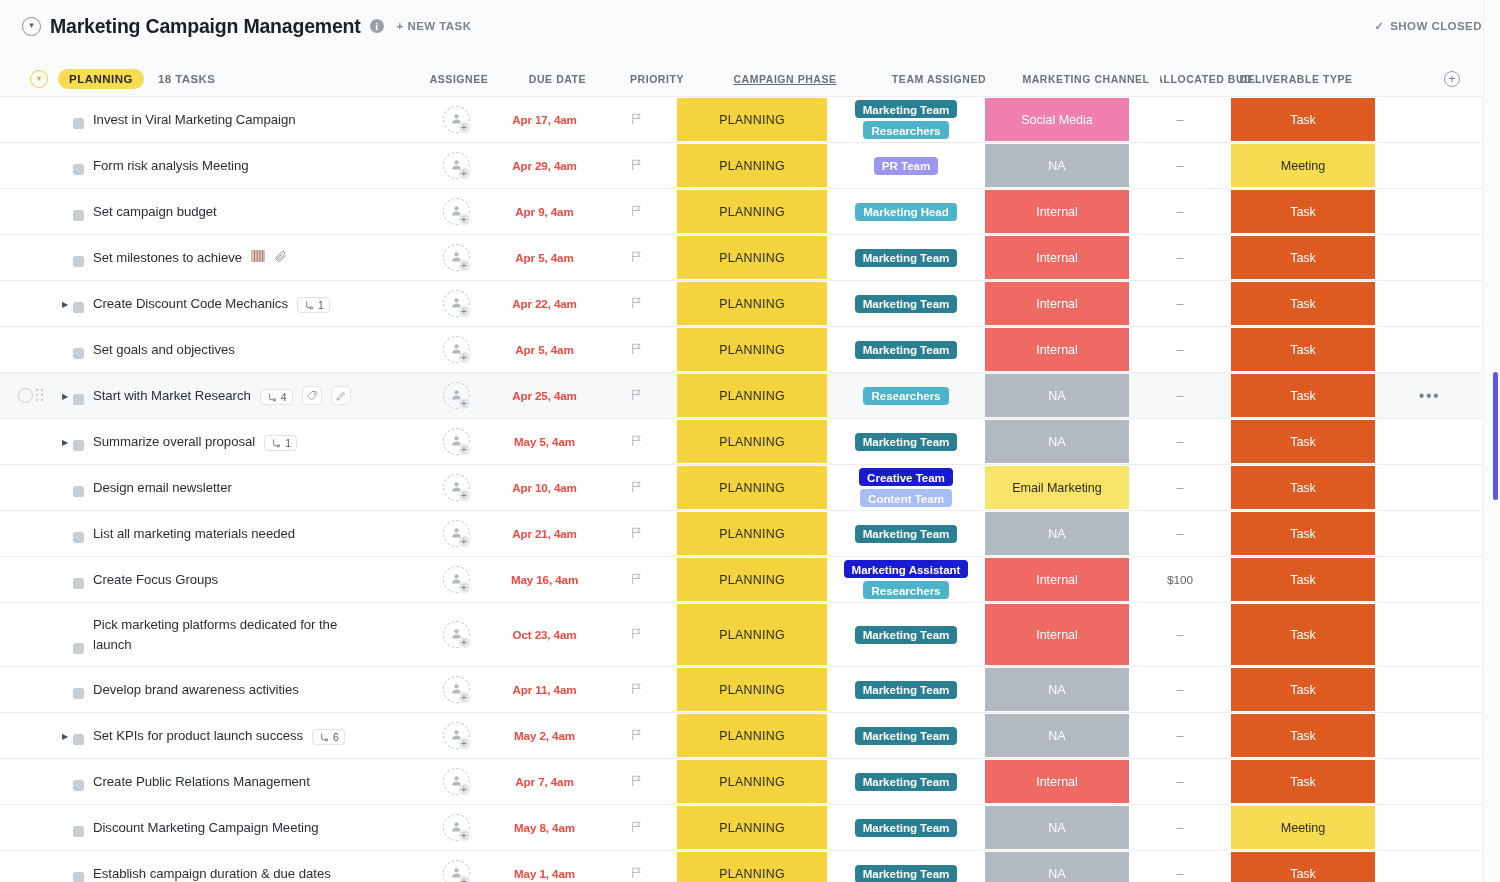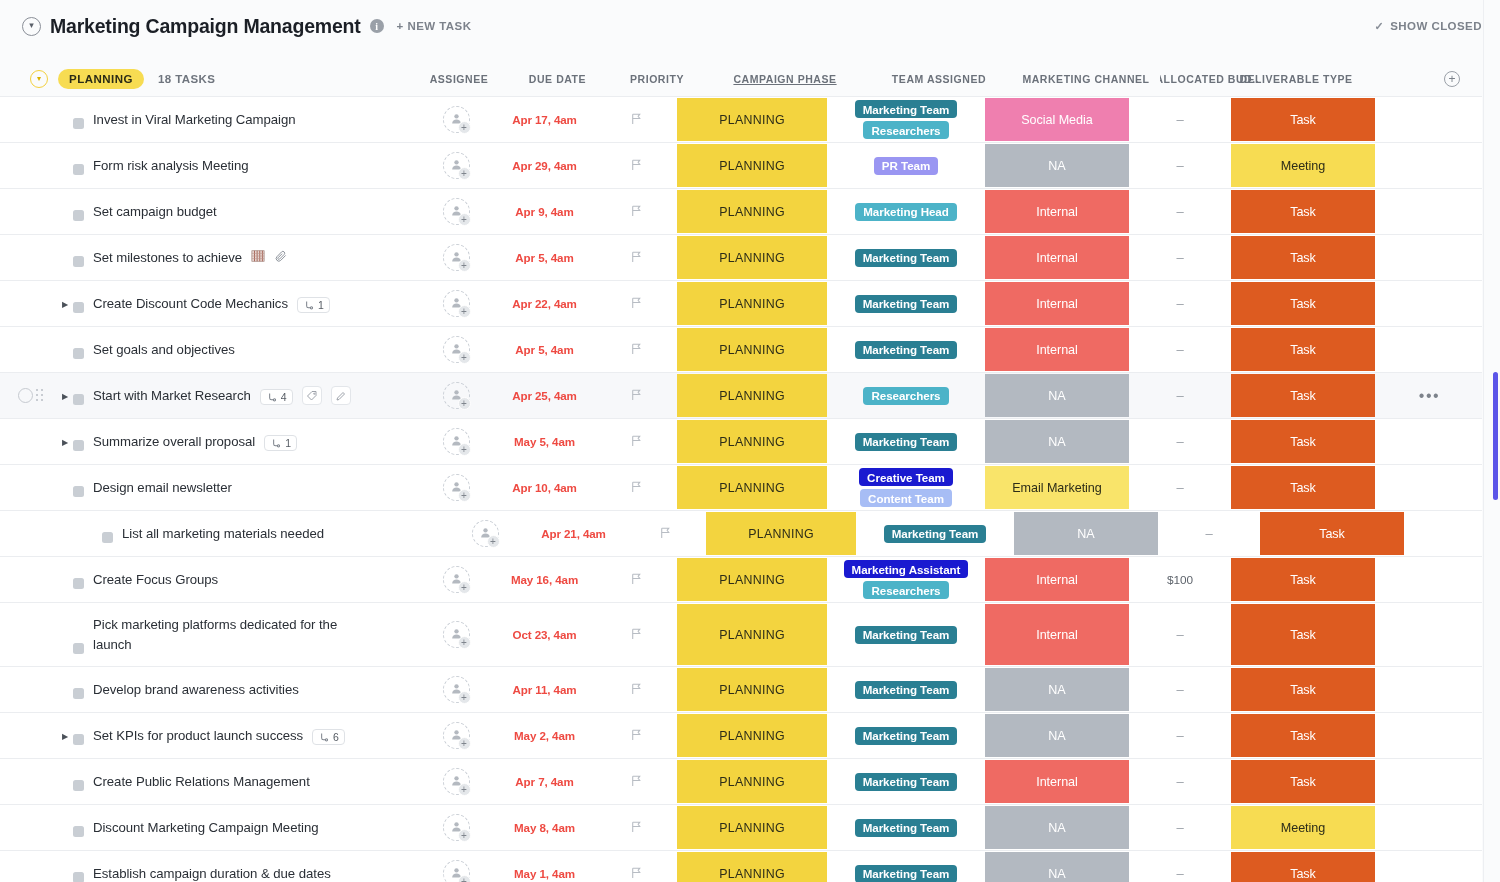--- a/index.html
+++ b/index.html
@@ -680,21 +680,21 @@
           <div class="swatch" style="background:#f9e46a;color:#2d2d18">Email Marketing</div>
         </div>
         <div class="cell c-budget">
           <span class="budget-dash">–</span>
         </div>
         <div class="cell c-deliver">
           <div class="swatch" style="background:#dd5b20;color:#ffffff">Task</div>
         </div>
         <div class="cell c-more"></div>
       </div>
-      <div class="row" style="height: 46px; padding-left: 29px;">
+      <div class="row" style="height: 46px;">
         <div class="cell c-name">
           <div class="name-wrap">
             <div class="status-sq"></div>
             <span class="task-name">List all marketing materials needed</span>
           </div>
         </div>
         <div class="cell c-assignee">
           <div class="avatar">
             <svg class="person" viewBox="0 0 24 24" fill="currentColor">
               <circle cx="12" cy="8" r="4"></circle>

